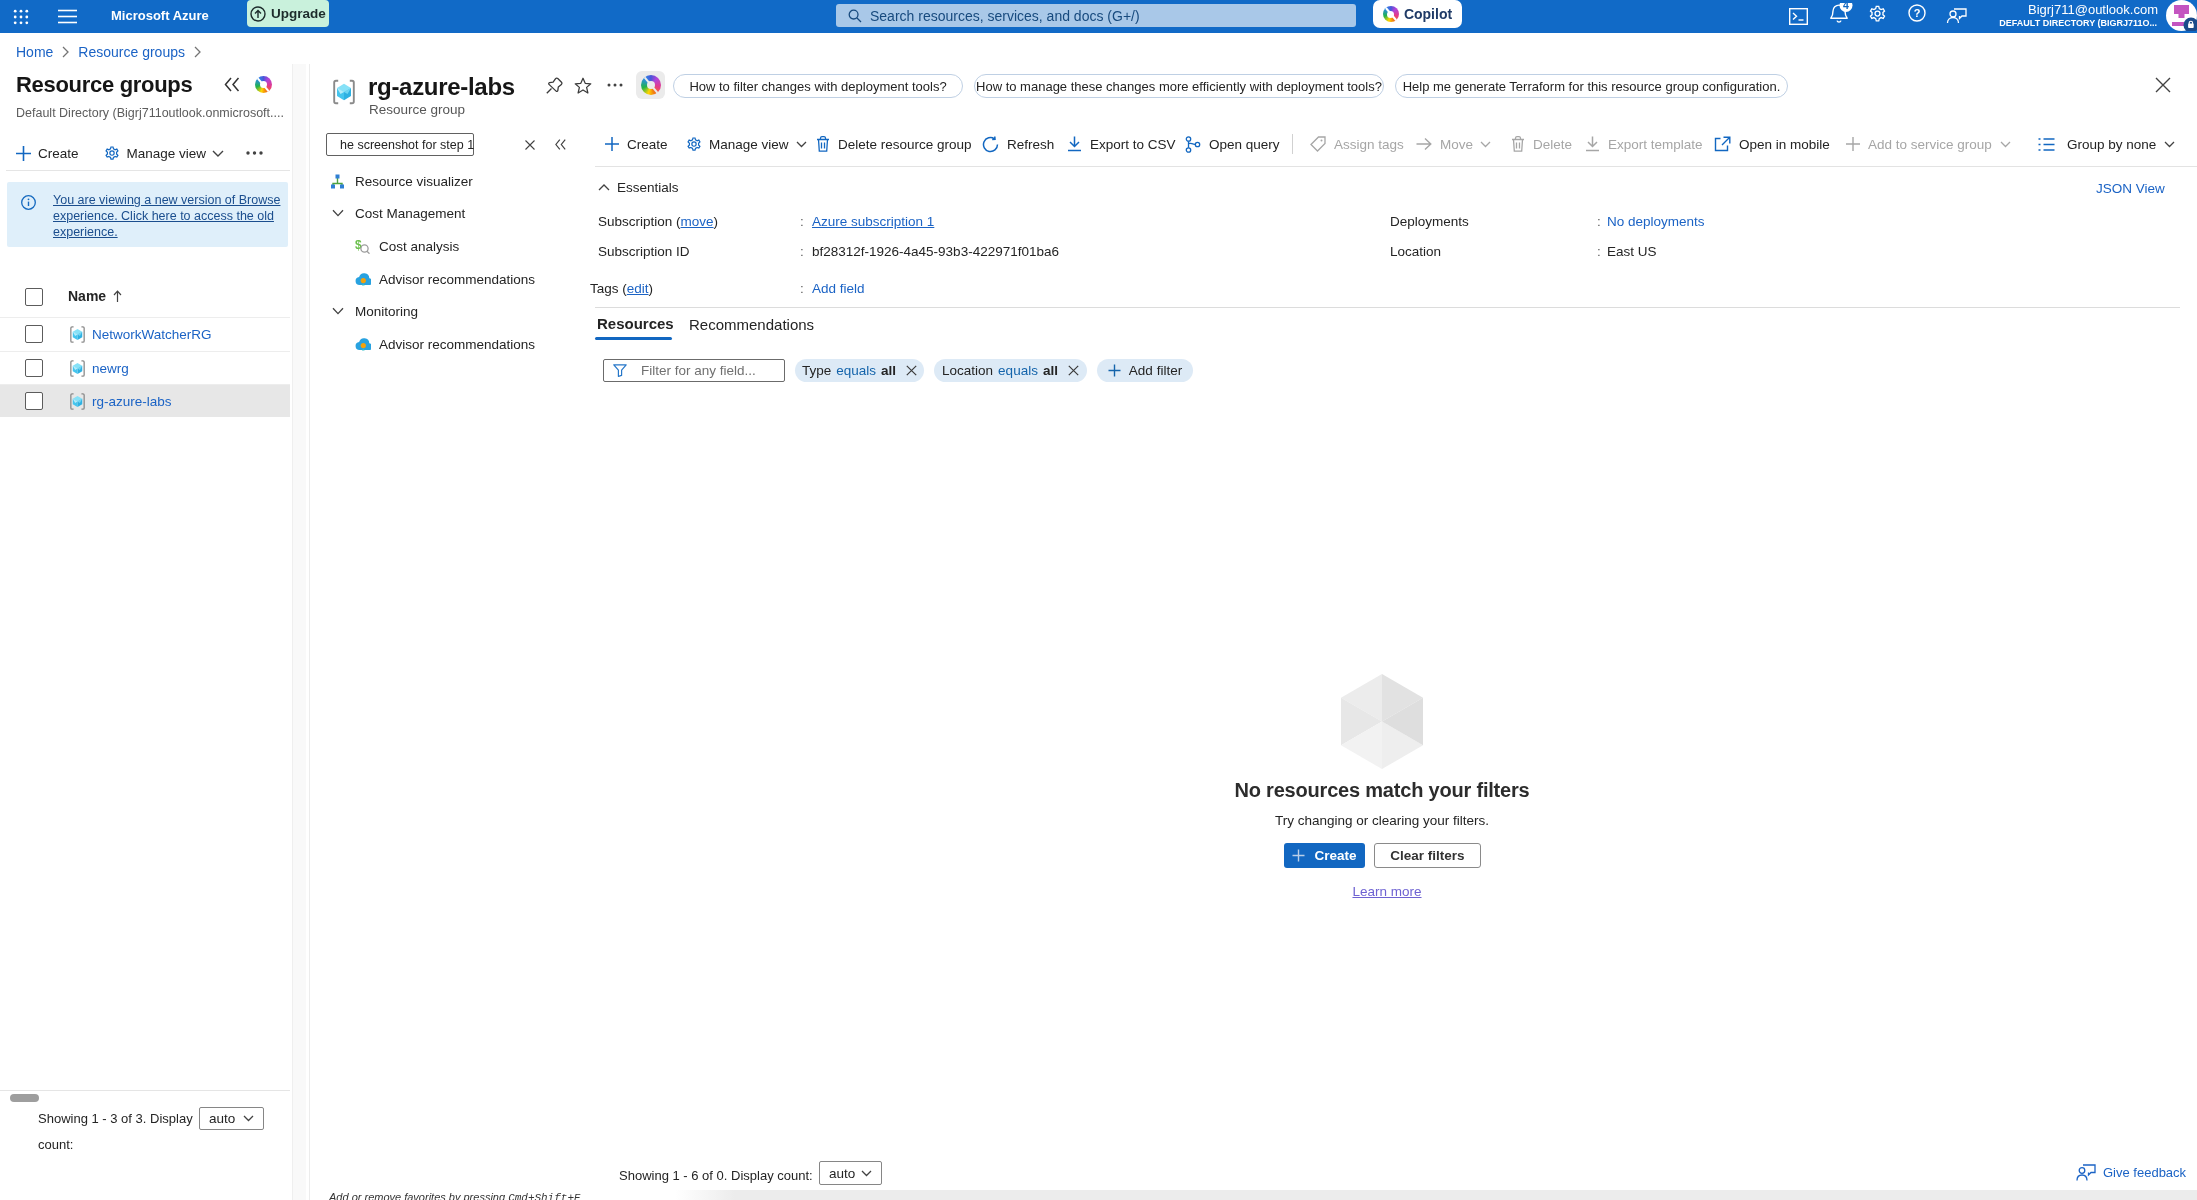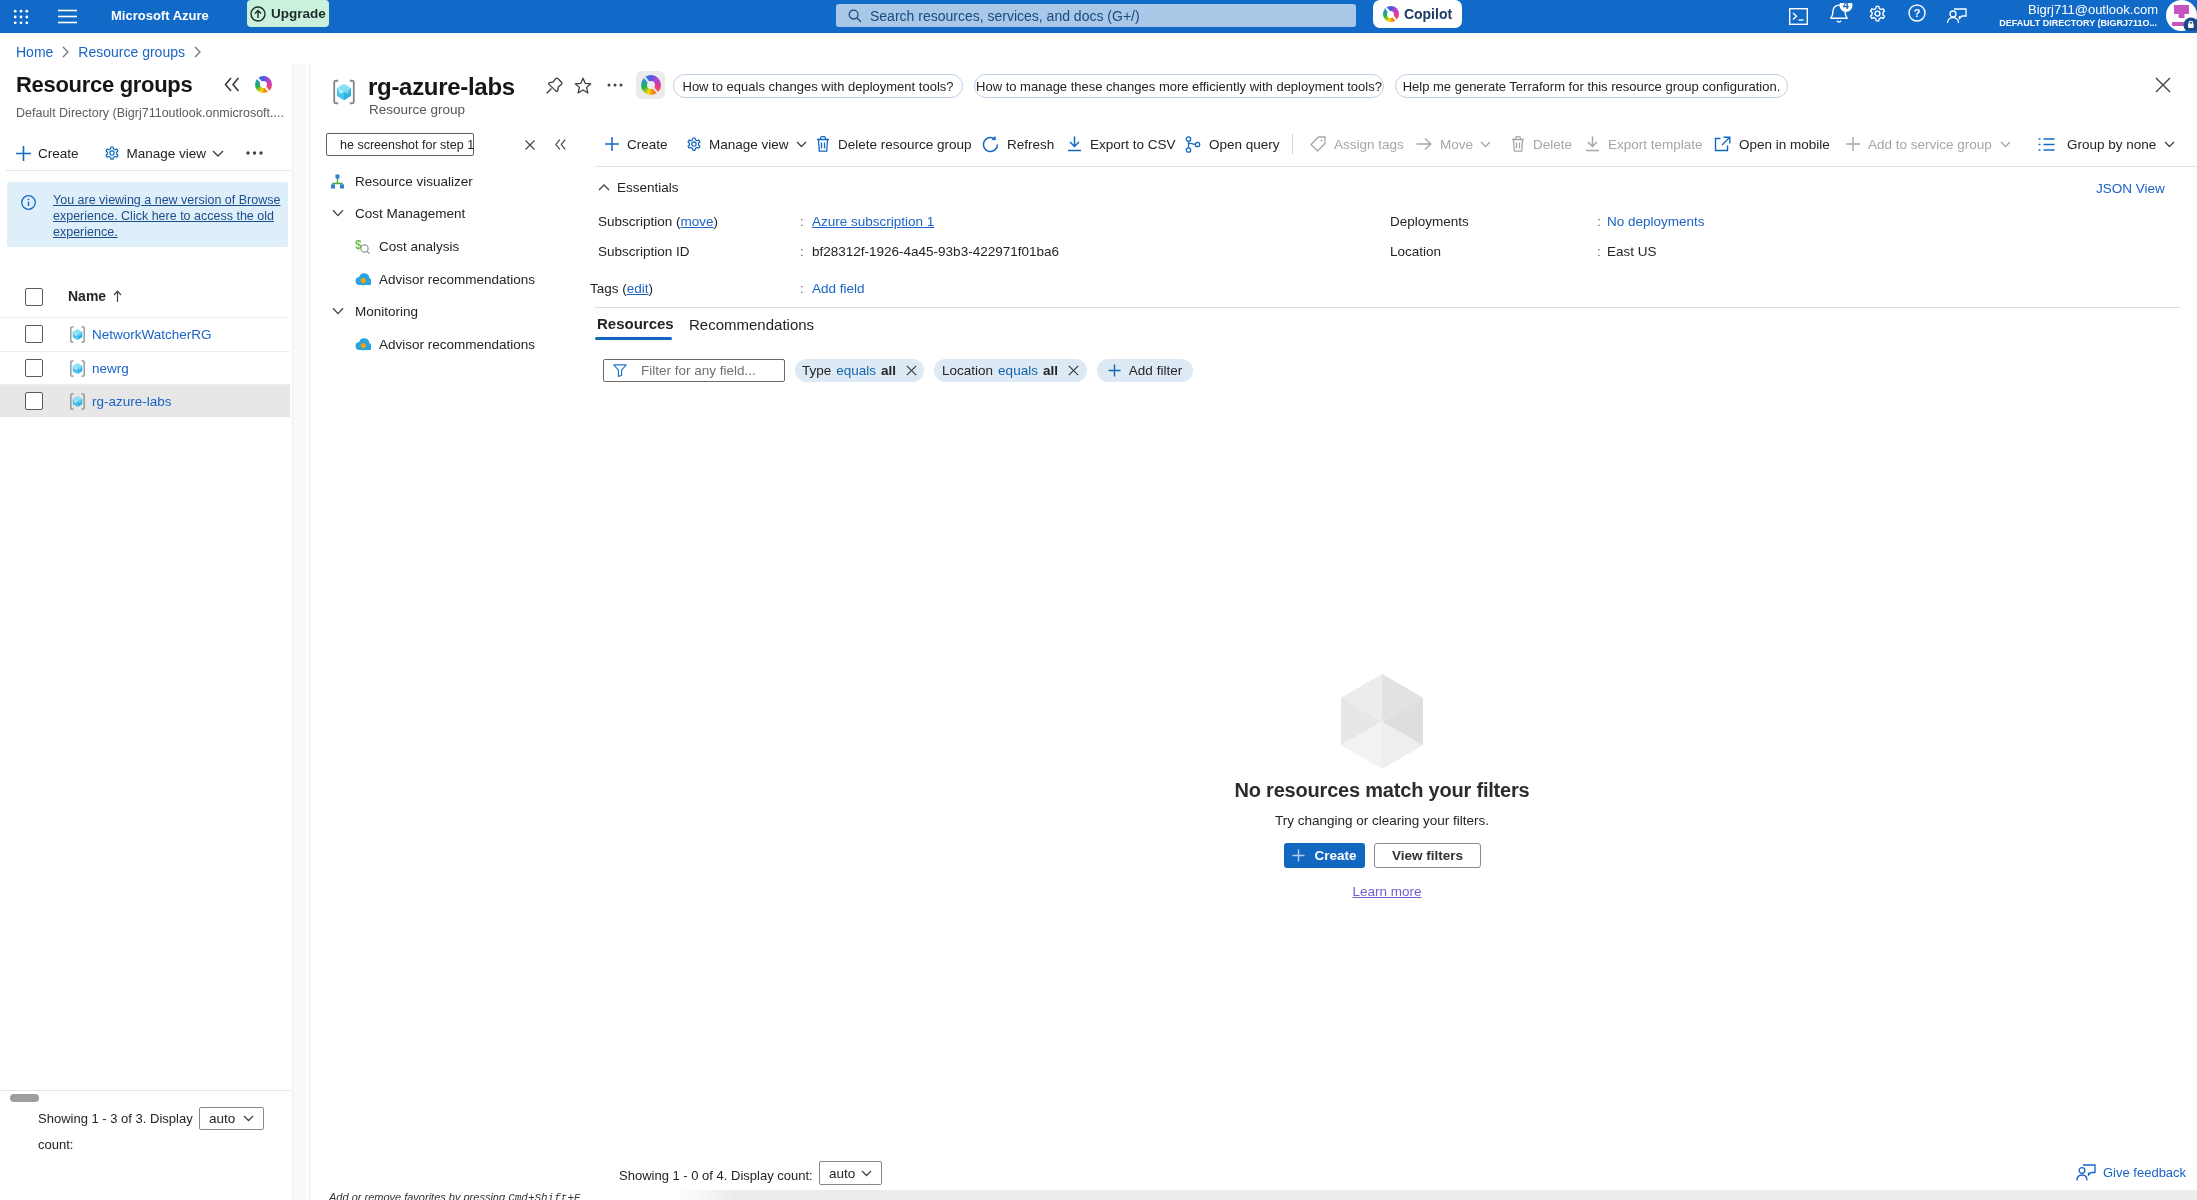--- a/index.html
+++ b/index.html
@@ -225,21 +225,21 @@
         <circle cx="2" cy="2" r="1.5"></circle>
         <circle cx="8" cy="2" r="1.5"></circle>
         <circle cx="14" cy="2" r="1.5"></circle>
       </g>
     </svg>
   <div class="abs" style="left:326px;top:7px;width:29px;height:28px;background:#ebebeb;border-radius:6px;"></div>
   <div class="abs" style="left:331px;top:11px;width:20px;height:20px;border-radius:50%;background:conic-gradient(from 0deg,#4c55d8,#b344d8 12%,#e73a84 30%,#f2820d 45%,#ffd500 55%,#21b24b 70%,#2a8ce8 88%,#4c55d8);display:flex;align-items:center;justify-content:center;">
       <div style="position:absolute;left:8.8px;top:0;width:2.4px;height:20px;background:#ebebeb;transform:rotate(-40deg);"></div>
       <div style="position:relative;width:8.5px;height:8.5px;border-radius:50%;background:#ebebeb;"></div>
     </div>
-  <div class="abs row" style="left:363px;top:10px;width:290px;height:24px;border:1px solid #bfd0e4;border-radius:12px;justify-content:center;font-size:13px;white-space:nowrap;">How to equals changes with deployment tools?</div>
+  <div class="abs row" style="left:363px;top:10px;width:290px;height:24px;border:1px solid #bfd0e4;border-radius:12px;justify-content:center;font-size:13px;white-space:nowrap;">How to filter changes with deployment tools?</div>
   <div class="abs row" style="left:664px;top:10px;width:410px;height:24px;border:1px solid #bfd0e4;border-radius:12px;justify-content:center;font-size:13px;white-space:nowrap;">How to manage these changes more efficiently with deployment tools?</div>
   <div class="abs row" style="left:1085px;top:10px;width:393px;height:24px;border:1px solid #bfd0e4;border-radius:12px;justify-content:center;font-size:13px;white-space:nowrap;">Help me generate Terraform for this resource group configuration.</div>
   <svg class="abs" style="left:1845px;top:13px;" width="16" height="16" viewBox="0 0 16 16">
       <path d="M1 1 L15 15 M15 1 L1 15" stroke="#424242" stroke-width="1.4"></path>
     </svg>
 
   <div class="abs row" style="left:16px;top:69px;width:148px;height:23px;border:1px solid #616161;border-radius:2px;">
     <svg style="margin-left:7px;" width="13" height="13" viewBox="0 0 14 14">
         <circle cx="5.6" cy="5.6" r="4.4" fill="none" stroke="#2677c9" stroke-width="1.3"></circle>
         <path d="M9 9 L13 13" stroke="#2677c9" stroke-width="1.3"></path>
@@ -471,25 +471,25 @@
     </svg>
     <div class="abs" style="left:572px;top:715px;width:1000px;text-align:center;font-size:20px;font-weight:bold;color:#2c2c2c;letter-spacing:-0.2px;">No resources match your filters</div>
     <div class="abs" style="left:572px;top:749px;width:1000px;text-align:center;font-size:13.5px;">Try changing or clearing your filters.</div>
     <div class="abs row" style="left:974px;top:779px;width:81px;height:25px;background:#1267c1;border-radius:3px;justify-content:center;">
       <svg width="13" height="13" viewBox="0 0 13 13">
           <path d="M6.5 0.5 V12.5 M0.5 6.5 H12.5" stroke="#b9cfe9" stroke-width="1.4"></path>
         </svg>
       <span style="margin-left:9px;font-size:13.5px;font-weight:bold;color:#fff;">Create</span>
     </div>
     <div class="abs row" style="left:1064px;top:779px;width:107px;height:25px;background:#fff;border:1px solid #8a8a8a;border-radius:3px;justify-content:center;">
-      <span style="font-size:13.5px;font-weight:bold;color:#333;">View filters</span>
+      <span style="font-size:13.5px;font-weight:bold;color:#333;">Clear filters</span>
     </div>
     <div class="abs" style="left:577px;top:818px;width:1000px;text-align:center;"><span style="font-size:13.5px;color:#6e62d2;text-decoration:underline;">Learn more</span></div>
 
-    <div class="abs" style="left:309px;top:1104px;font-size:13px;">Showing 1 - 0 of 4. Display count:</div>
+    <div class="abs" style="left:309px;top:1104px;font-size:13px;">Showing 1 - 6 of 0. Display count:</div>
     <div class="abs row" style="left:509px;top:1097px;width:63px;height:24px;border:1px solid #868686;border-radius:2px;justify-content:space-between;padding:0 9px;">
       <span style="font-size:13.5px;">auto</span>
       <svg width="11" height="7" viewBox="0 0 11 7">
           <path d="M1 1 L5.5 5.5 L10 1" fill="none" stroke="#424242" stroke-width="1.3"></path>
         </svg>
     </div>
     <div class="abs row" style="left:1766px;top:1096px;height:24px;">
       <svg width="20" height="19" viewBox="0 0 20 19">
           <path d="M7 2 H19 V9.5 H15 L12.5 12 V9.5" fill="none" stroke="#1b63c5" stroke-width="1.3"></path>
           <circle cx="6" cy="7.5" r="2.8" fill="none" stroke="#1b63c5" stroke-width="1.3"></circle>

